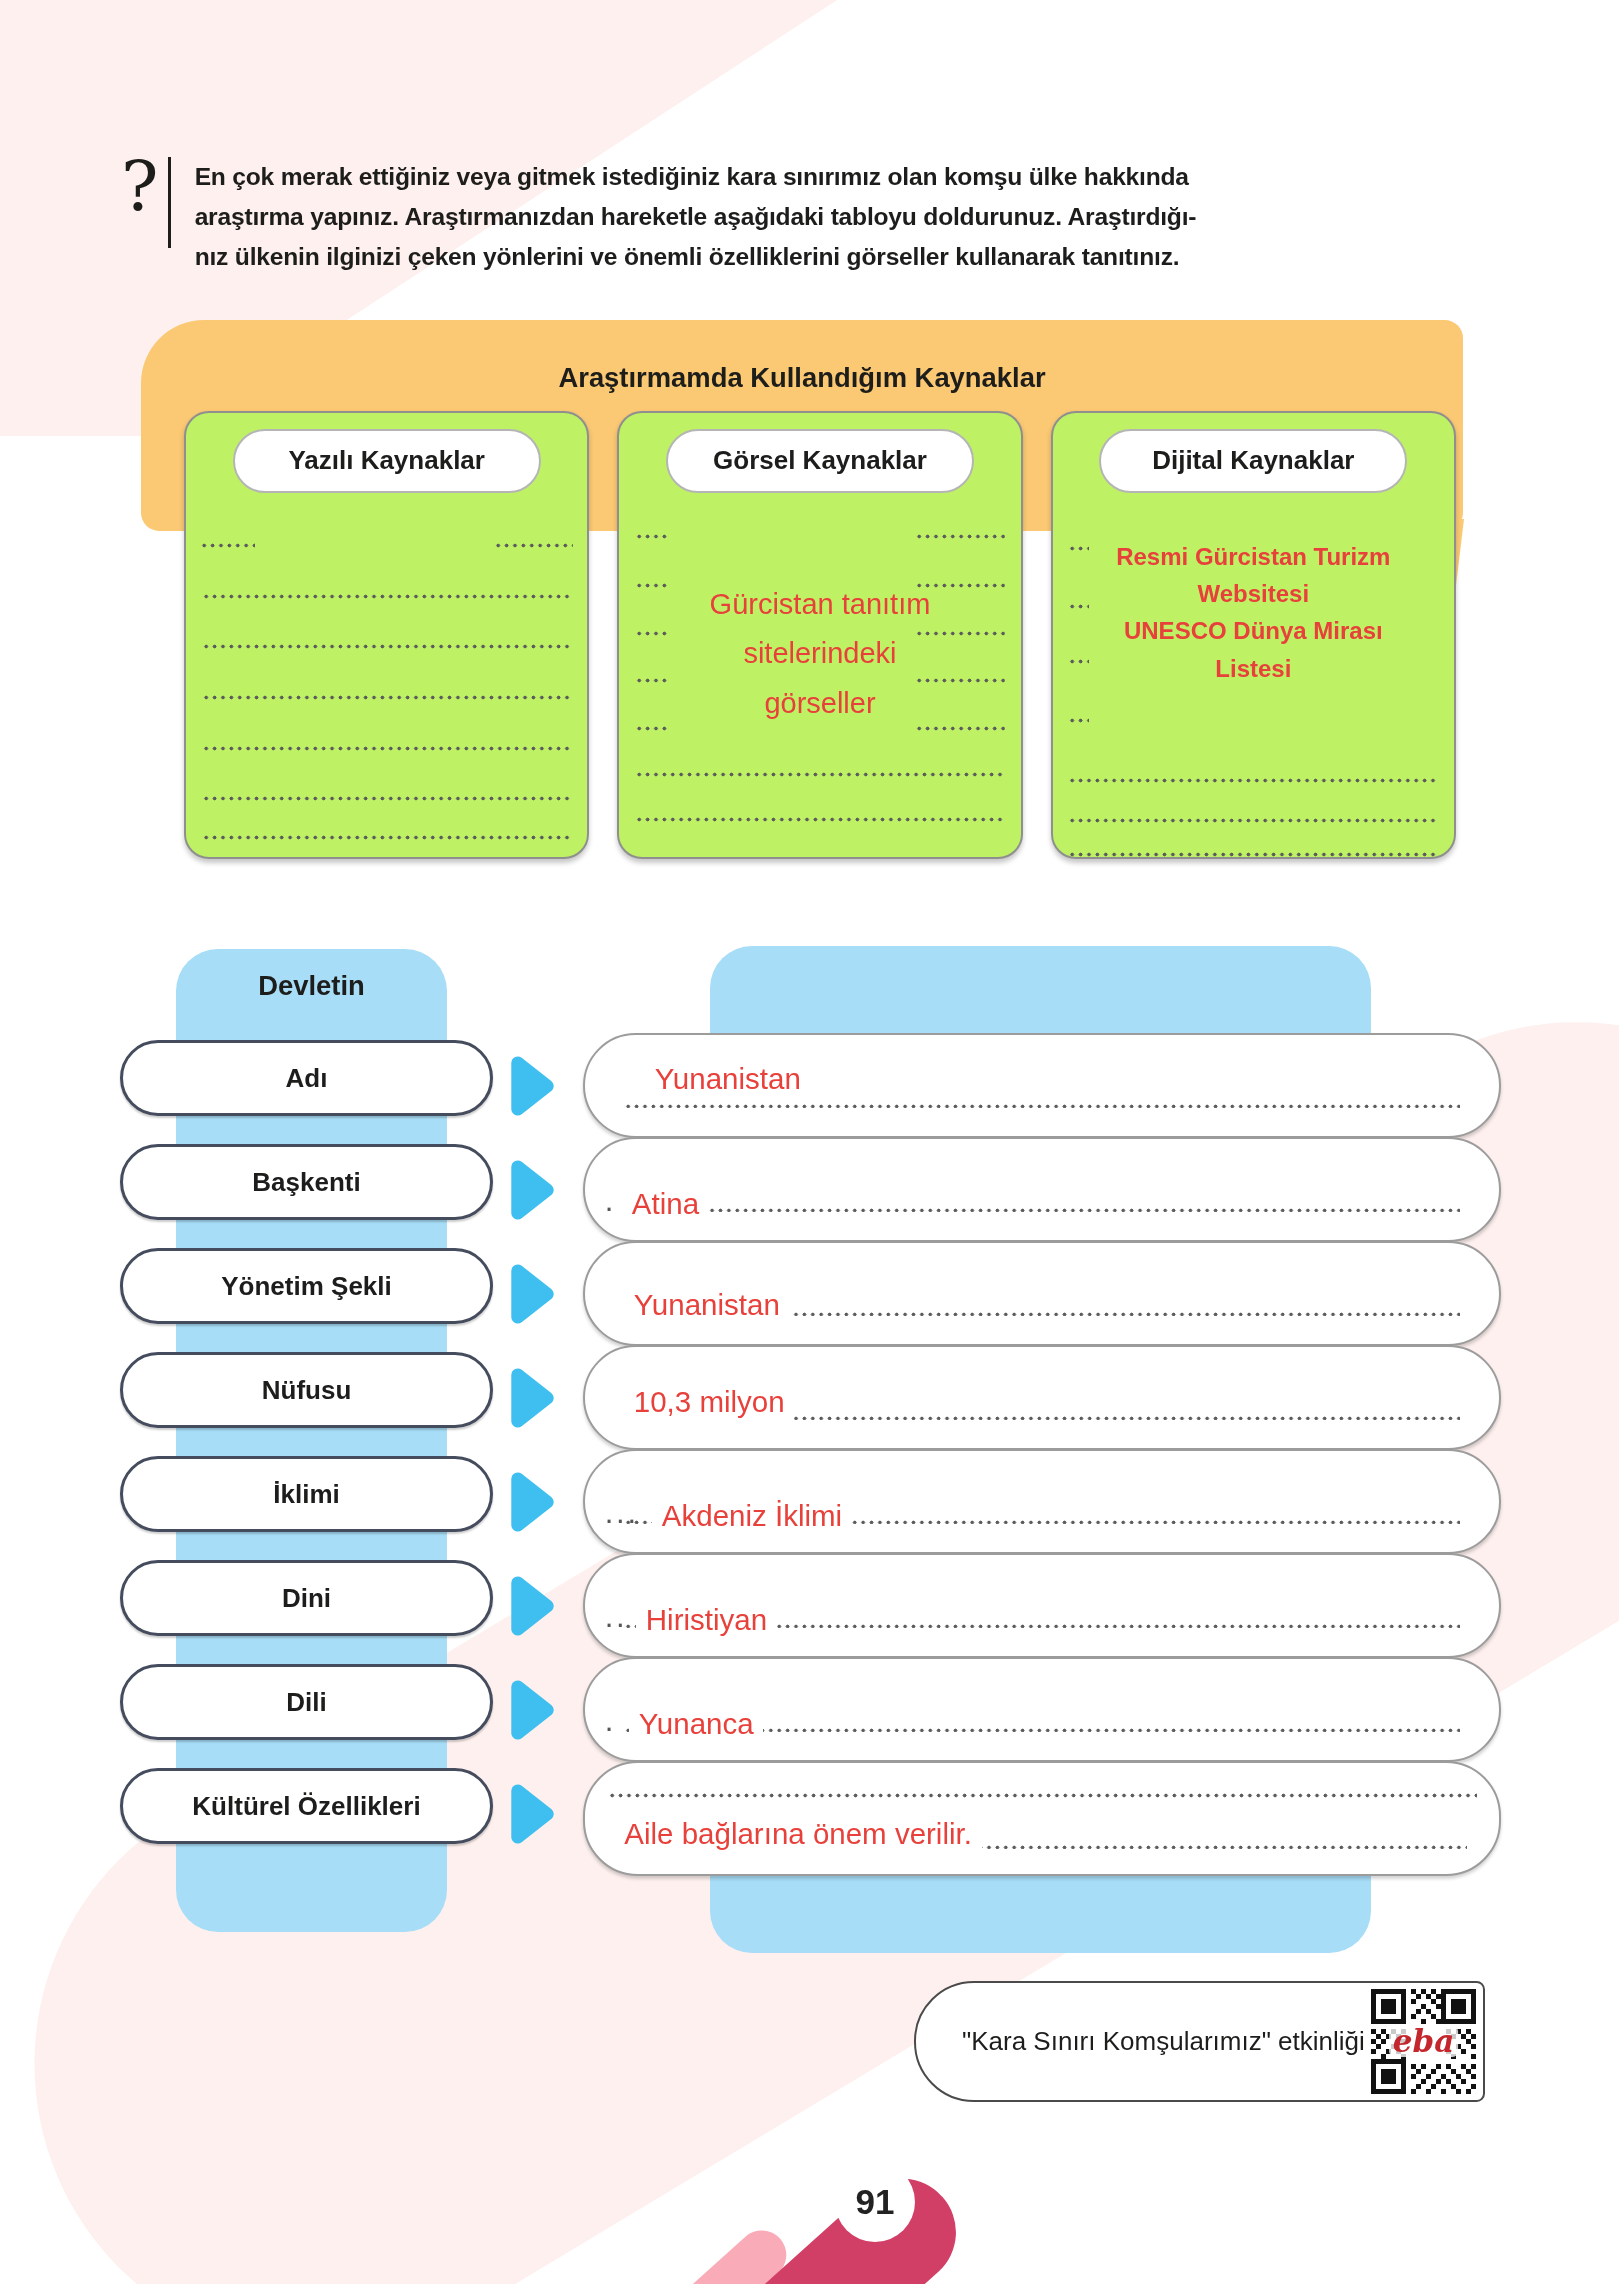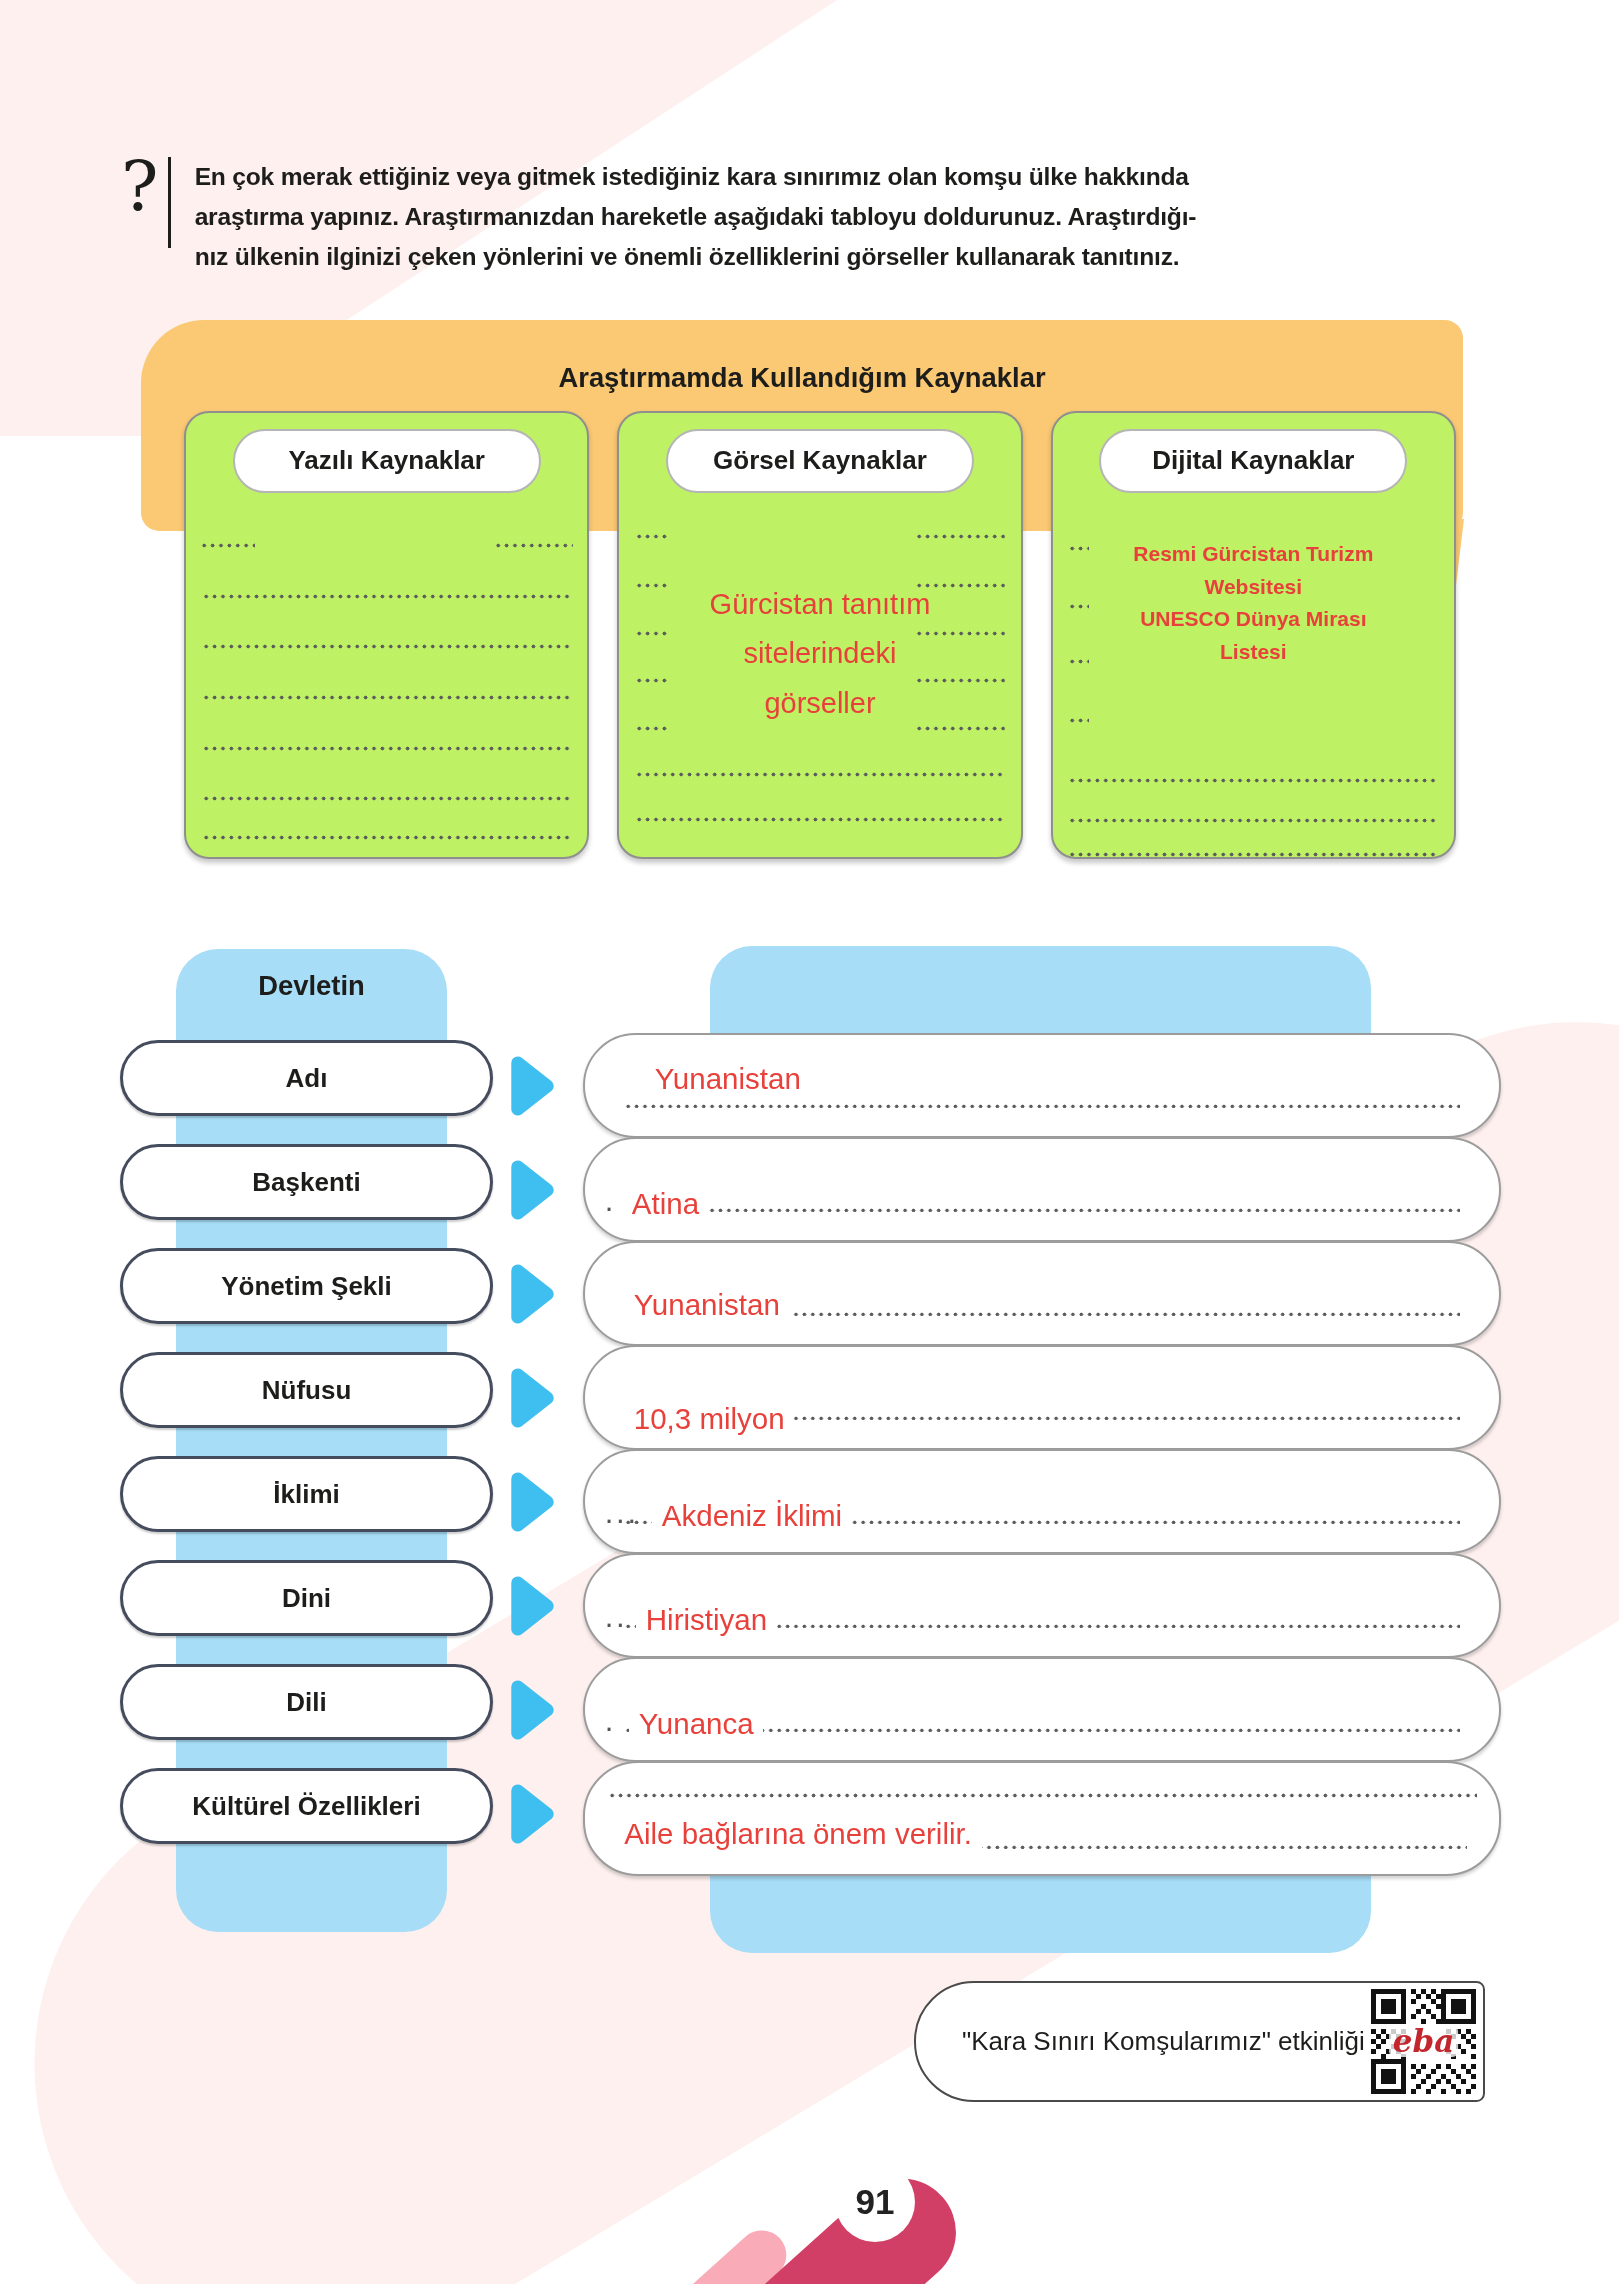--- a/index.html
+++ b/index.html
@@ -39,21 +39,21 @@
             border-radius:25px;box-shadow:0 3.5px 5.6px rgba(0,0,0,.22);}
   .card-pill{position:absolute;top:15.5px;left:50%;transform:translateX(-50%);width:304px;height:60px;
             background:#fff;border:2.1px solid #b5b5b5;border-radius:32px;display:flex;align-items:center;
             justify-content:center;font-size:26px;font-weight:bold;}
   .dl{position:absolute;height:4.9px;background-image:radial-gradient(circle,#5c5c5c 1.7px,transparent 2.1px);
             background-size:8.4px 4.9px;background-repeat:repeat-x;}
   .card .full{left:15.5px;right:15.5px;}
   .red{color:var(--answer-red,#e8403a);}
   .card-answer{position:absolute;left:0;right:0;text-align:center;font-size:29px;line-height:1.7;z-index:1;
             background:transparent;}
-  .card-answer.bold{font-weight:bold;line-height:1.55;font-size:21px;}
+  .card-answer.bold{font-weight:bold;line-height:1.55;font-size:24px;}
 
   
   .tbl{position:absolute;left:0;top:0;z-index:1;}
   .col-left{position:absolute;left:176px;top:949px;width:271px;height:983px;
             background:var(--sky,#a7ddf7);border-radius:42px;}
   .col-left-title{text-align:center;padding-top:21px;font-size:27.4px;font-weight:bold;color:#1d1d1b;}
   .col-right{position:absolute;left:710px;top:946px;width:661px;height:1007px;
             background:var(--sky,#a7ddf7);border-radius:42px;}
   .trow{position:absolute;left:0;width:1620px;height:111px;z-index:2;}
   .tlabel{position:absolute;left:120px;top:8.4px;width:373px;height:76px;background:#fff;
@@ -62,21 +62,21 @@
   .arrow{position:absolute;left:510px;top:21px;}
   .tfield{position:absolute;left:583px;top:1.4px;width:918px;height:105px;background:#fff;
             border:2.8px solid #9c9c9c;border-radius:55px;box-sizing:border-box;
             box-shadow:0 2.8px 3.5px rgba(0,0,0,.18);}
   .tfield .line{left:39px;right:39px;bottom:28px;}
   .tfield .prefix{position:absolute;left:19.7px;bottom:21px;font-size:31px;color:#555;letter-spacing:2.8px;}
   .t-answer{position:absolute;font-size:29.5px;background:#fff;padding:1.4px 9.8px;white-space:nowrap;z-index:1;}
   .r0 .t-answer{left:60px;bottom:39px;}
   .r1 .t-answer{left:37px;bottom:18.3px;}
   .r2 .t-answer{left:39px;bottom:21px;}
-  .r3 .t-answer{left:39px;bottom:11px;}
+  .r3 .t-answer{left:39px;bottom:28px;}
   .r4 .t-answer{left:67px;bottom:18.3px;}
   .r5 .t-answer{left:51px;bottom:18.3px;}
   .r6 .t-answer{left:44px;bottom:18.3px;}
   .r7 .tfield{height:115px;}
   .r7 .t-answer{left:29.5px;bottom:22.5px;}
   .r7 .topline{left:22.5px;right:22.5px;top:29.5px;}
   .r7 .line{left:39px;right:32px;bottom:25px;}
 
   
   .qr-pill{position:absolute;left:914px;top:1981px;width:571px;height:121px;background:#fff;

